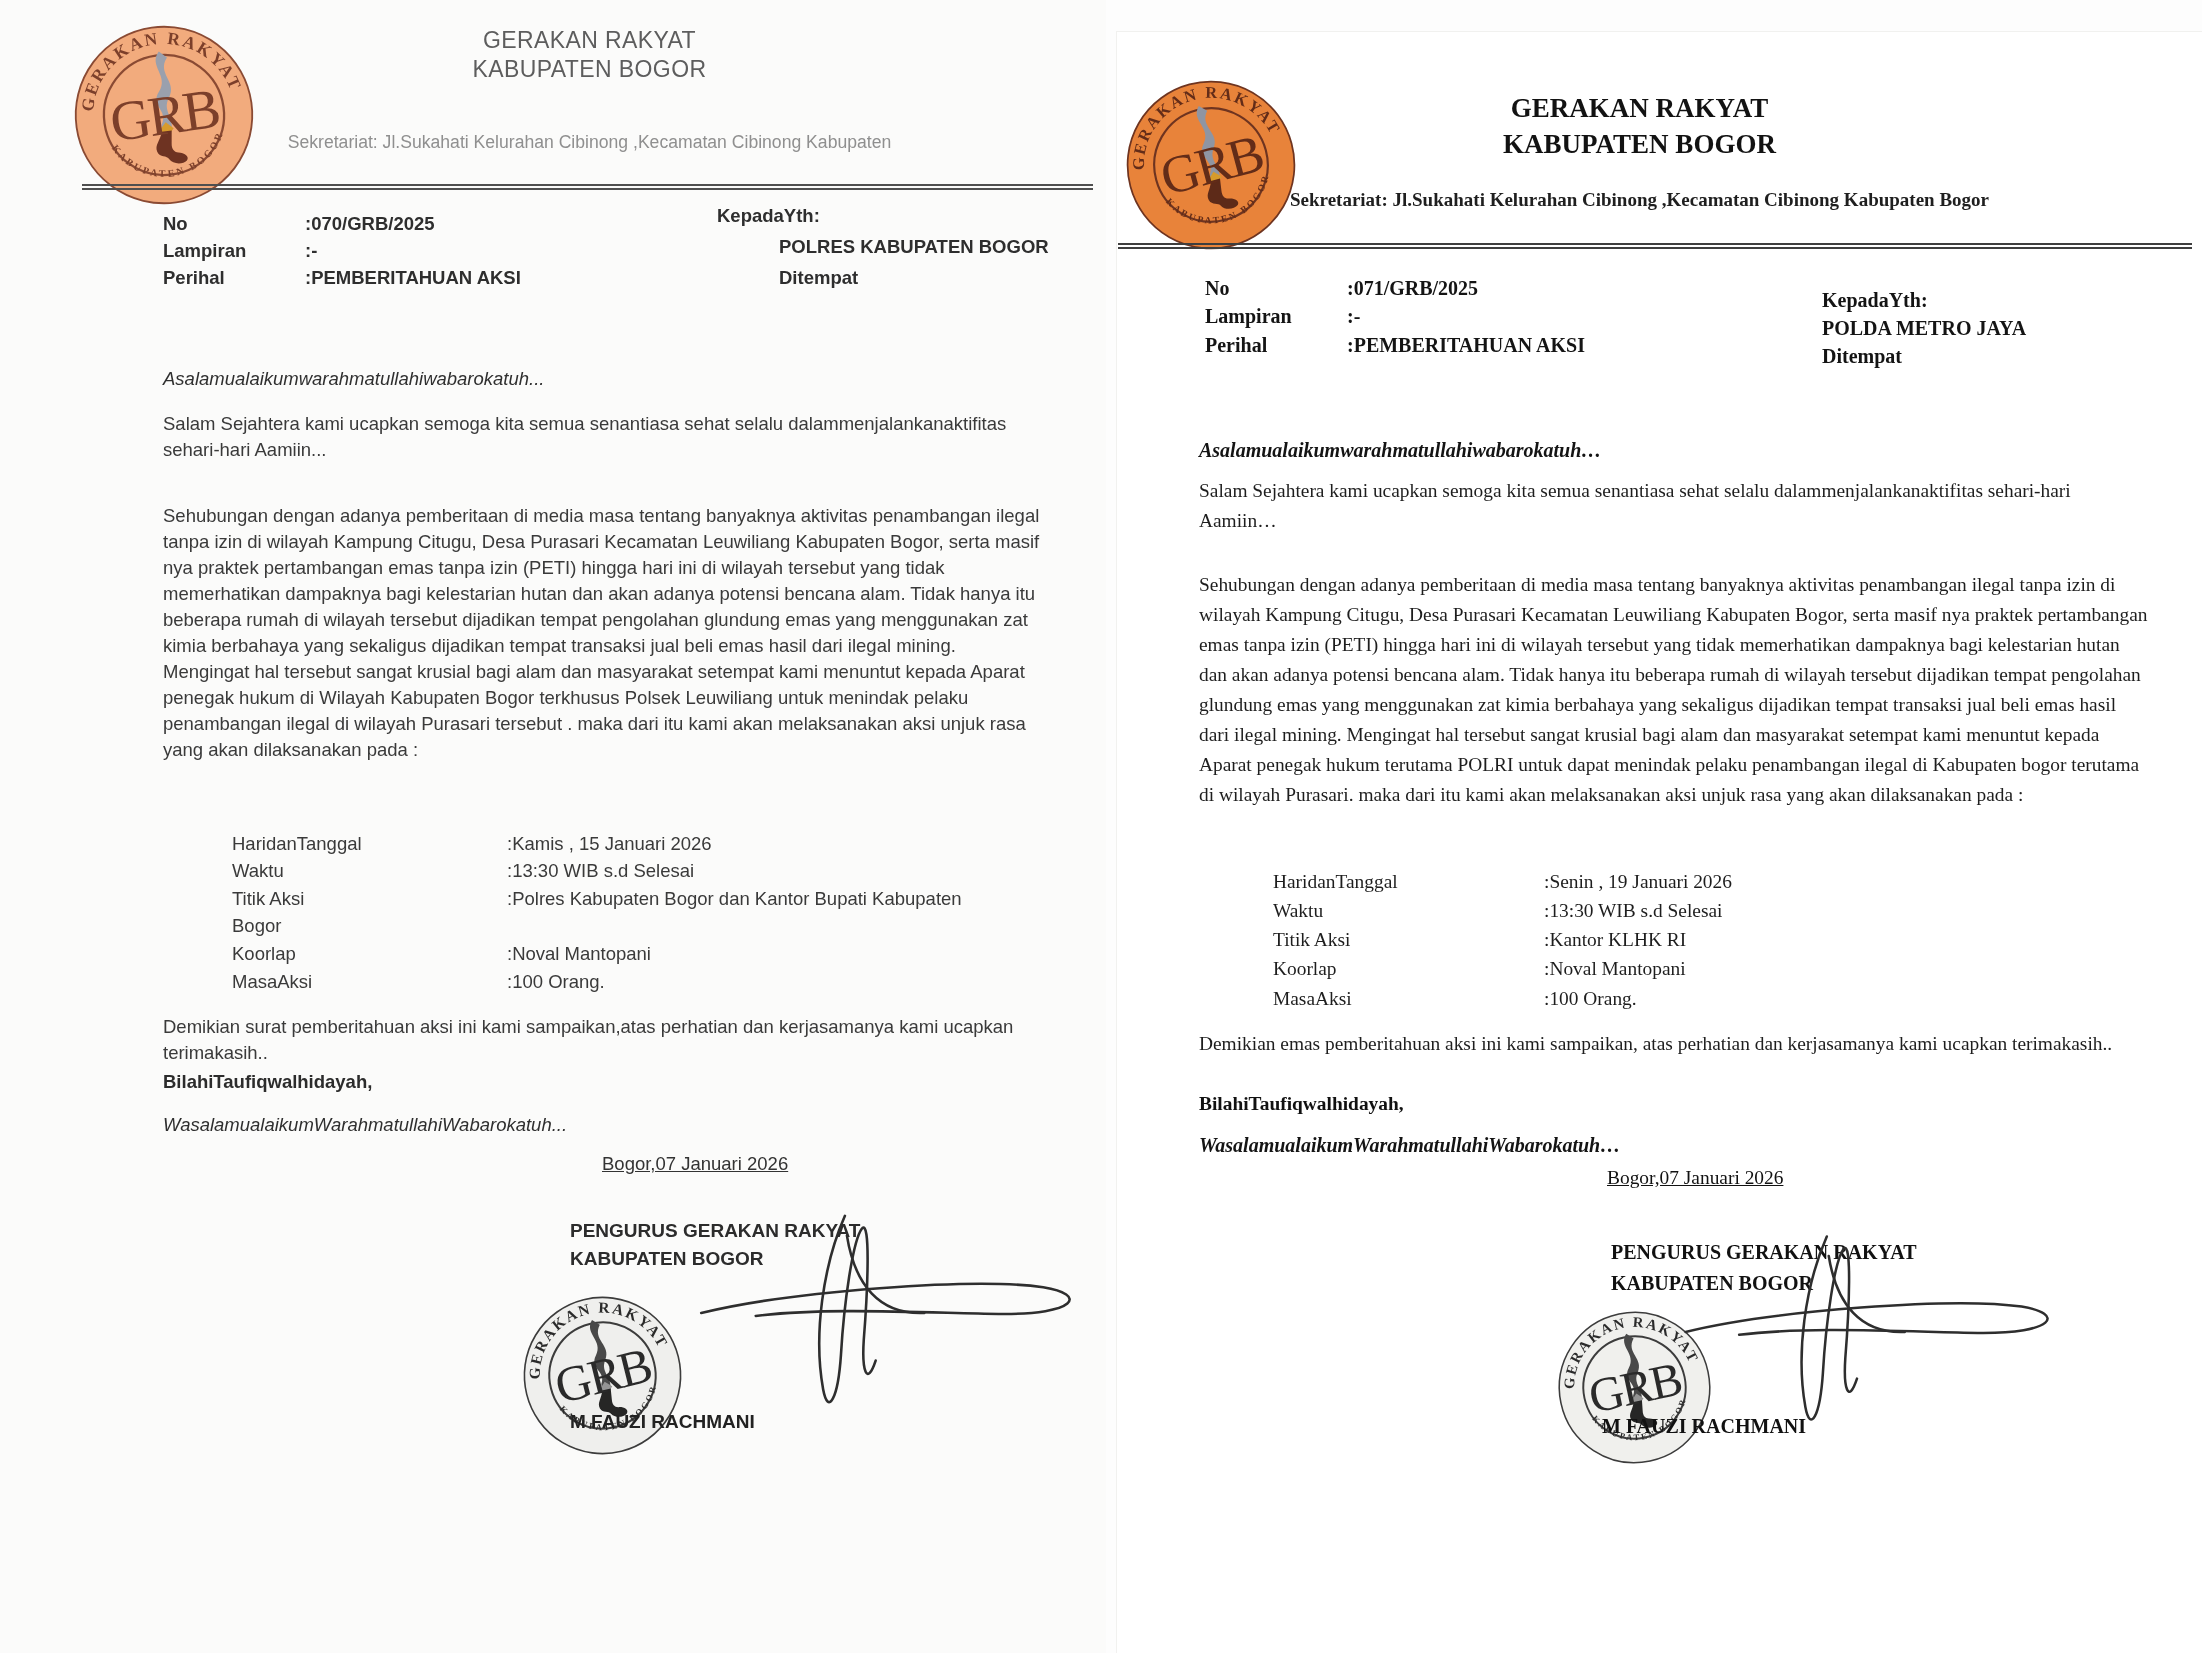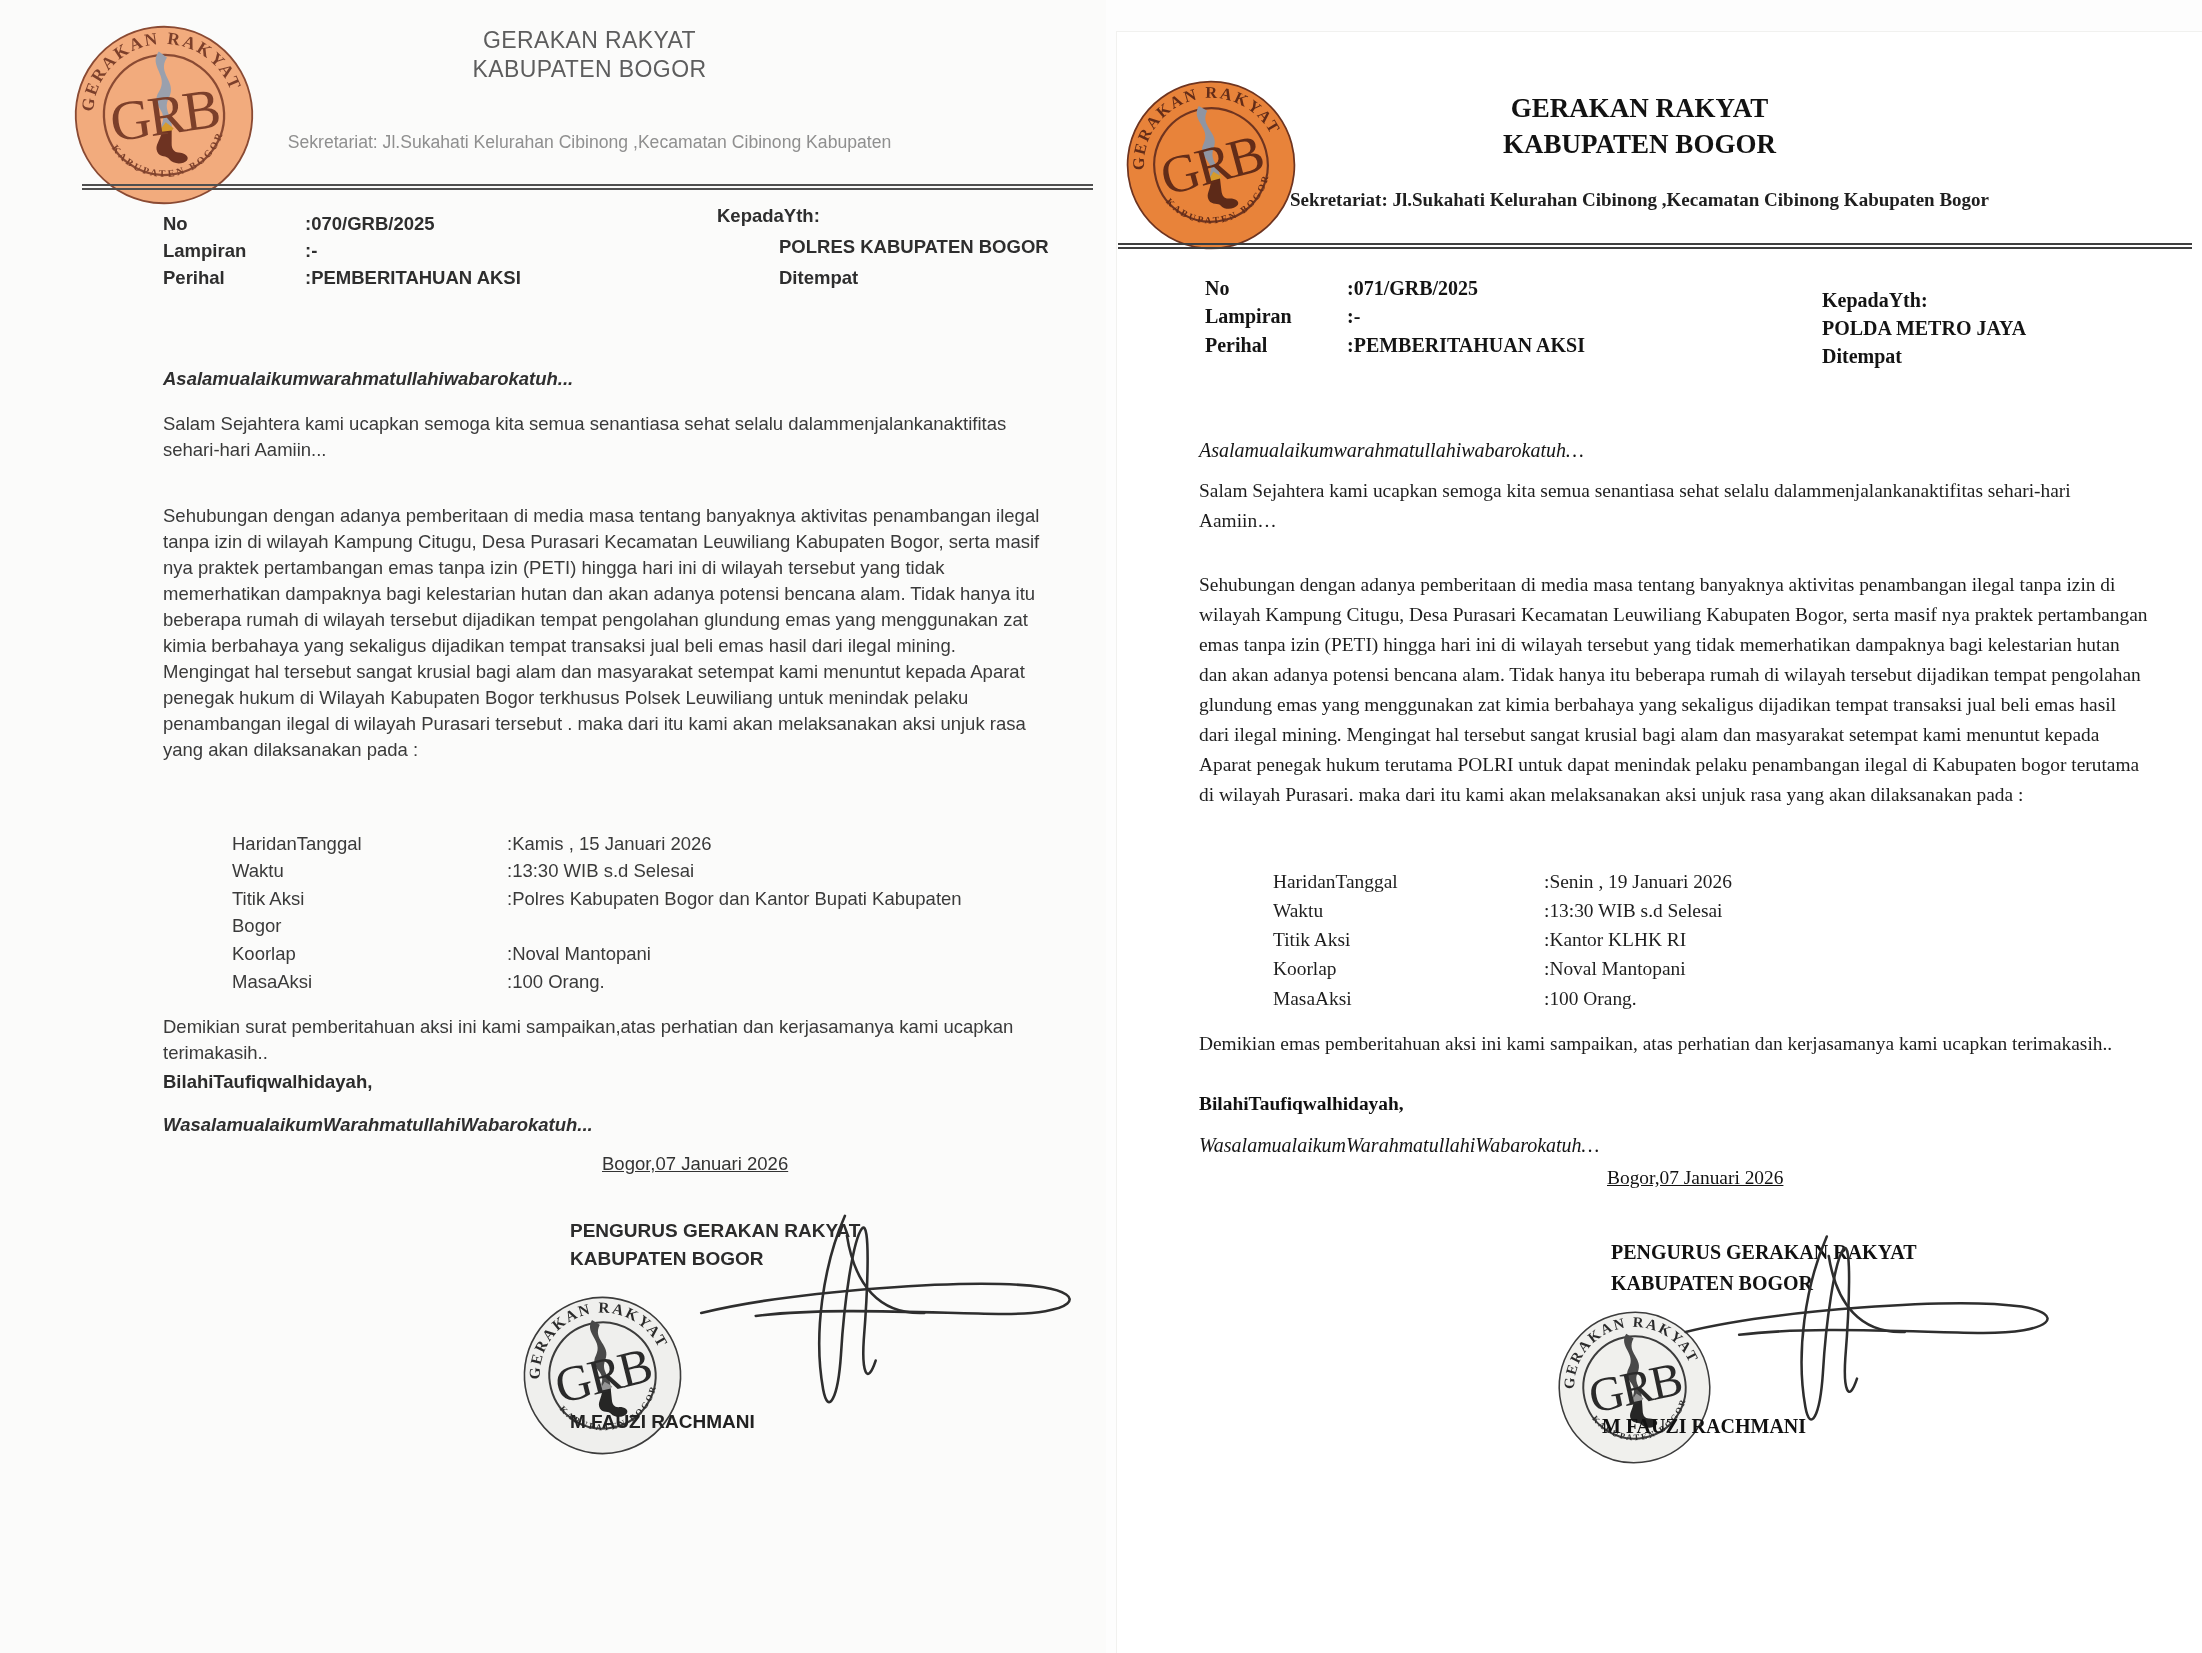--- a/index.html
+++ b/index.html
@@ -26,37 +26,37 @@
     color:#1c1c1c;
   }
 
   
   .l-title{width:1007px;text-align:center;font-size:23px;line-height:29px;color:#5d5d5d;letter-spacing:0.4px;}
   .l-sekre{width:1007px;text-align:center;font-size:17.6px;line-height:26px;color:#8f8f8f;}
   .l-rule{border-top:6px double #4f4f4f;height:0;}
   .l-meta{font-size:18.5px;font-weight:700;color:#2e2e2e;}
   .l-meta .lbl{display:inline-block;width:142px;}
   .l-recip{font-size:18.5px;font-weight:700;color:#2e2e2e;line-height:22.4px;}
-  .l-salam{font-size:18.5px;font-weight:700;font-style:italic;color:#2f2f2f;}
+  .l-salam{font-size:18.5px;font-weight:400;font-style:italic;color:#2f2f2f;}
   .l-body{font-size:18.5px;line-height:26px;color:#3a3a3a;}
   .l-det{font-size:18.5px;color:#3a3a3a;}
   .l-det .lbl{display:inline-block;width:275px;}
   .l-bold{font-weight:700;color:#2c2c2c;}
   .l-date{font-size:18.5px;color:#333;text-decoration:underline;}
   .l-sign-org{font-size:19px;font-weight:700;color:#2c2c2c;line-height:27.5px;}
   .l-signer{font-size:19px;font-weight:700;color:#222;}
 
   
   .r-title{width:869px;text-align:center;font-size:27px;line-height:36px;font-weight:700;color:#121212;}
   .r-sekre{width:869px;text-align:center;font-size:19px;line-height:30px;font-weight:700;color:#1f1f1f;}
   .r-rule{border-top:6.9px double #3e3e3e;height:0;}
   .r-meta{font-size:20px;font-weight:700;color:#141414;}
   .r-meta .lbl{display:inline-block;width:142px;}
   .r-recip{font-size:20px;font-weight:700;color:#141414;line-height:28px;}
-  .r-salam{font-size:20px;font-weight:400;font-style:italic;color:#141414;}
+  .r-salam{font-size:20px;font-weight:700;font-style:italic;color:#141414;}
   .r-body{font-size:19.4px;line-height:30px;color:#1e1e1e;}
   .r-det{font-size:19.4px;color:#1e1e1e;}
   .r-det .lbl{display:inline-block;width:271px;}
   .r-bold{font-weight:700;color:#111;}
   .r-date{font-size:19.4px;color:#111;text-decoration:underline;}
   .r-sign-org{font-size:20px;font-weight:700;color:#111;line-height:31px;}
   .r-signer{font-size:20px;font-weight:700;color:#111;}
 
   
   .logo-svg{display:block;width:100%;height:100%;overflow:visible;}

